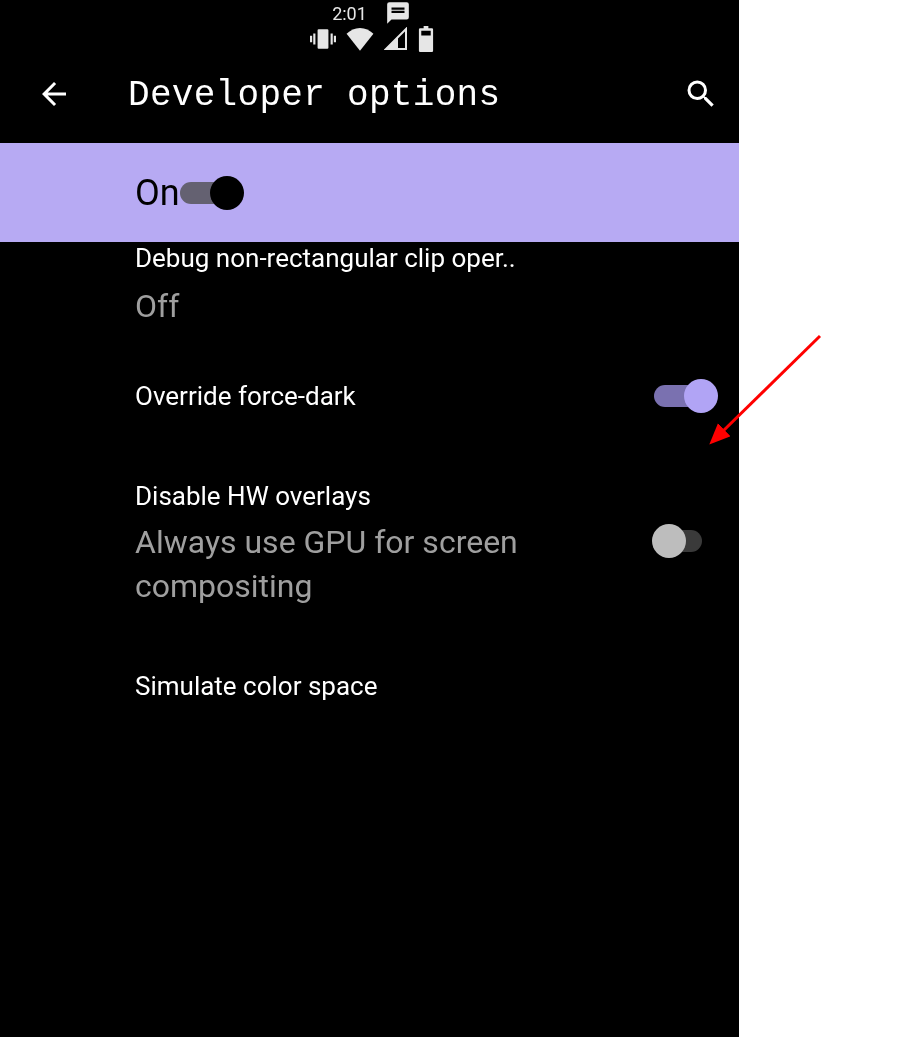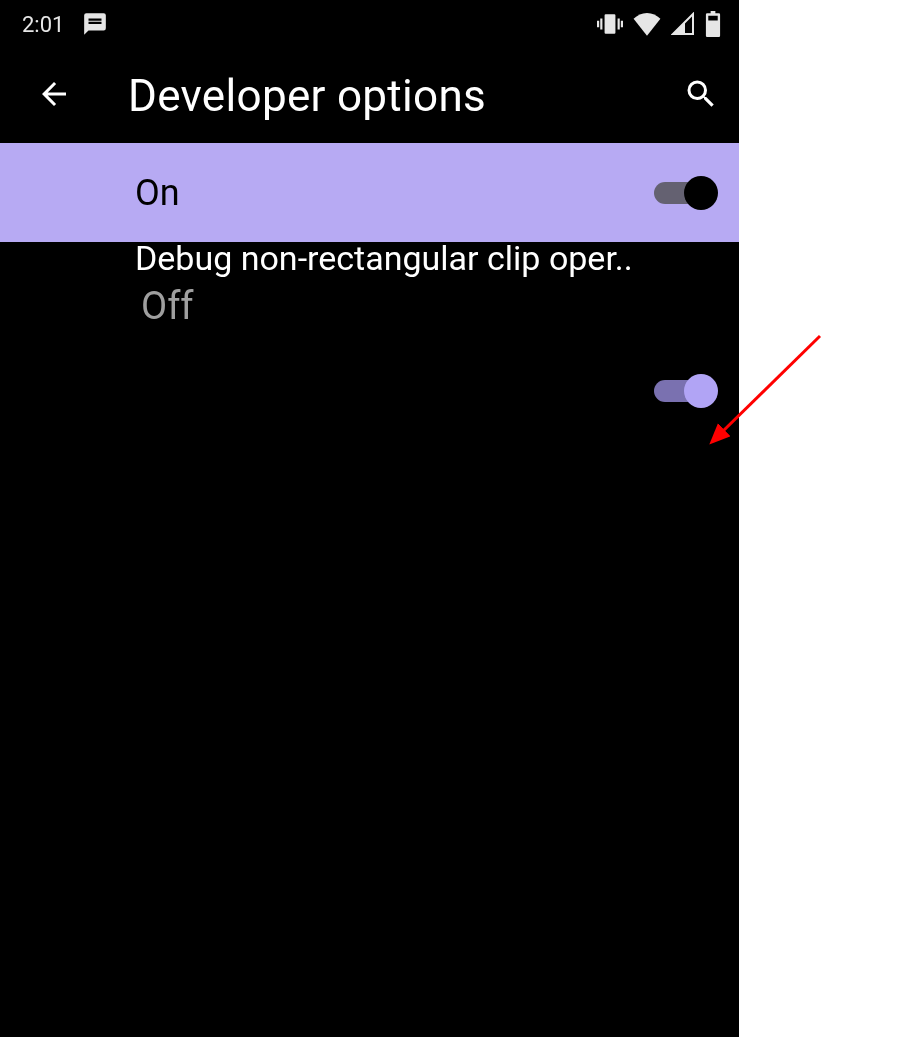--- a/index.html
+++ b/index.html
@@ -14,51 +14,53 @@
       overflow:hidden;
     }
 
     
     .status-bar {
       display:flex;
       align-items:center;
       justify-content:space-between;
       height:48px;
       padding:0 18px 0 22px;
-      font-size:22px;
+      font-size:18px;
       font-weight:400;
       color:#e6e6e6;
+      flex-direction:column;
     }
     .status-left { display:flex; align-items:center; gap:18px; }
     .status-right { display:flex; align-items:center; gap:10px; }
     .status-right svg, .status-left svg { display:block; }
 
     
     .app-bar {
       height:95px;
       display:flex;
       align-items:center;
       padding:0 20px 0 36px;
       gap:56px;
     }
     .app-bar-title {
       flex:1;
-      font-size:44px;
+      font-size:36px;
       font-weight:400;
       letter-spacing:0.3px;
+      font-family:Liberation Mono, monospace;
     }
     .icon-btn { cursor:pointer; }
 
     
     .master-toggle {
       background:#b7aaf3;
       height:99px;
       display:flex;
       align-items:center;
-      justify-content:space-between;
+      justify-content:flex-start;
       padding:0 25px 0 135px;
     }
     .master-toggle-label {
       font-size:36px;
       color:#000;
       font-weight:400;
     }
     .switch {
       width:60px; height:34px; position:relative; cursor:pointer;
     }
@@ -84,33 +86,32 @@
     
     .list { padding-top:0; }
     .item {
       display:flex;
       align-items:center;
       padding:28px 25px 28px 135px;
     }
     .item.clipped { padding-top:0; padding-bottom:18px; }
     .item .txt { flex:1; padding-right:30px; }
     .item .title {
-      font-size:34px;
+      font-size:26px;
       line-height:44px;
       color:#fff;
       font-weight:400;
     }
     .item.clipped .title { overflow:hidden; white-space:nowrap; text-overflow:ellipsis; max-width:570px; margin-top:-6px; }
     .item .sub {
-      font-size:38px;
+      font-size:32px;
       line-height:44px;
       color:#9f9f9f;
       margin-top:2px;
       max-width:440px;
-      margin-left:6px;
     }
     .item.clipped .sub { margin-top:4px; }
     .item .ctrl { width:60px; display:flex; justify-content:flex-end; }
 
     
     .arrow {
       position:absolute;
       pointer-events:none;
     }
   </style>
@@ -180,33 +181,47 @@
     <div class="item clipped">
       <div class="txt">
         <div class="title">Debug non-rectangular clip oper..</div>
         <div class="sub">Off</div>
       </div>
       <div class="ctrl"></div>
     </div>
 
     <div class="item">
       <div class="txt">
+        <div class="title">Override force-dark</div>
       </div>
       <div class="ctrl">
         <div class="switch on accent">
           <div class="track"></div>
             <div class="thumb"></div>
         </div>
       </div>
     </div>
 
 
+    <div class="item">
+      <div class="txt">
+        <div class="title">Disable HW overlays</div>
+        <div class="sub">Always use GPU for screen compositing</div>
+      </div>
+      <div class="ctrl">
+        <div class="switch off dark">
+          <div class="track"></div>
+            <div class="thumb"></div>
+        </div>
+      </div>
+    </div>
 
     <div class="item" style="padding-bottom:60px;">
       <div class="txt">
+        <div class="title">Simulate color space</div>
       </div>
       <div class="ctrl"></div>
     </div>
 
   </div>
 
 </div>
 
 <svg class="arrow" style="left:700px; top:326px;" width="130" height="130">
   <defs>

